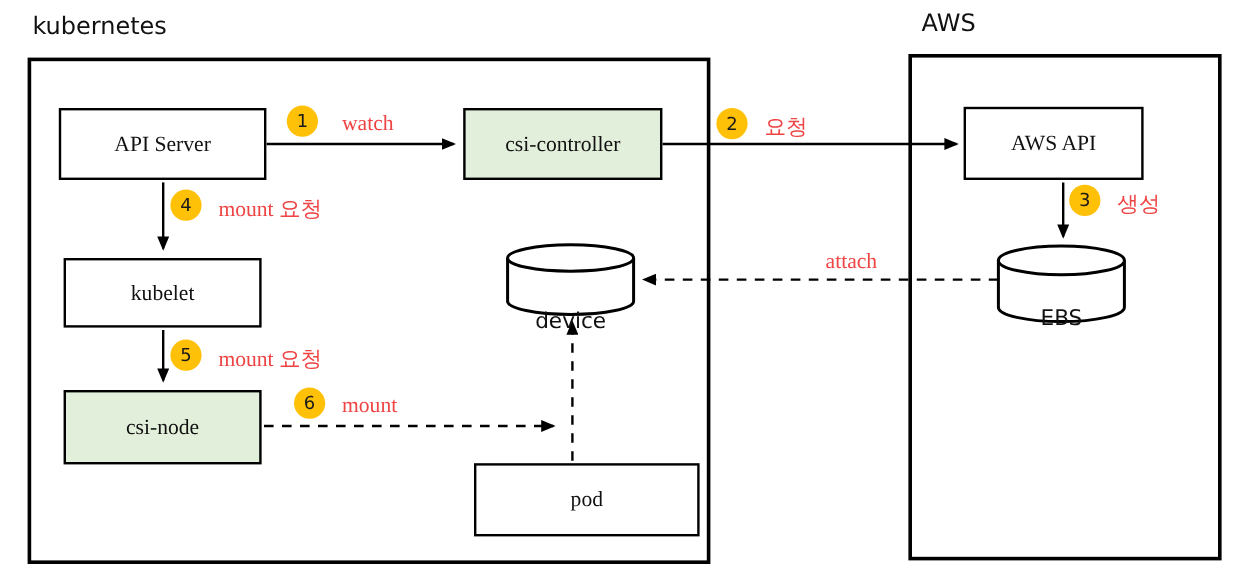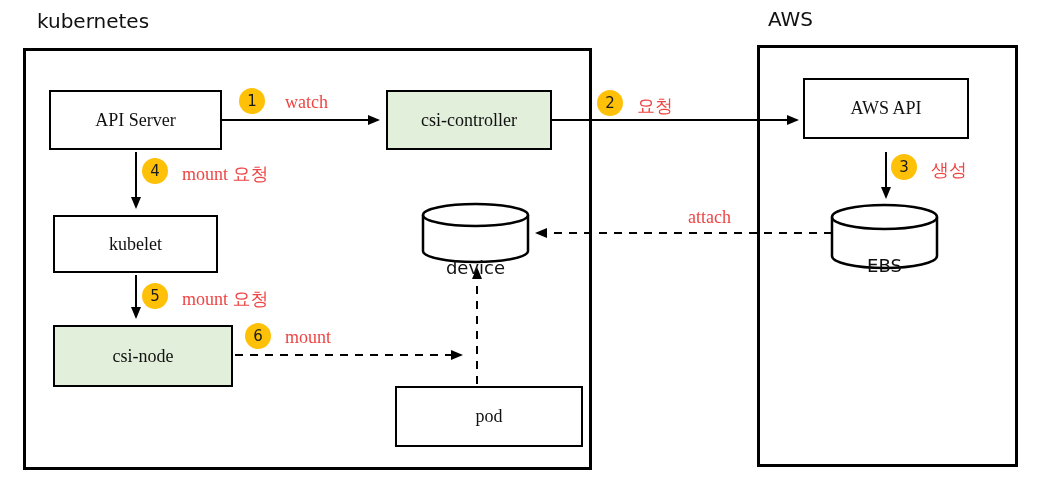--- a/index.html
+++ b/index.html
@@ -31,21 +31,21 @@
   .badge{position:absolute;width:26px;height:26px;border-radius:50%;background:var(--badge);
          color:var(--badge-text);display:flex;align-items:center;justify-content:center;
          font-size:15px;z-index:4;}
   .edge-label{position:absolute;font-size:18px;color:#ef4444;white-space:nowrap;z-index:4;font-family:Liberation Serif, serif;}
 </style>
 </head>
 <body>
 
 <div id="canvas">
 
-  <div class="container-label" style="left:37px;top:9px">kubernetes</div>
+  <div class="container-label" style="left:27px;top:9px">kubernetes</div>
   <div class="container-label" style="left:768px;top:7px">AWS</div>
 
   <div class="container-box" style="left:23px;top:48px;width:569px;height:422px"></div>
   <div class="container-box" style="left:757px;top:45px;width:261px;height:422px"></div>
 
   <svg id="svg-layer" viewBox="0 0 1044 482" xmlns="http://www.w3.org/2000/svg">
     <defs>
       <marker id="arr" viewBox="0 0 12 10" refX="10" refY="5" markerWidth="12" markerHeight="10" markerUnits="userSpaceOnUse" orient="auto">
         <path d="M0,0 L12,5 L0,10 Z" fill="#000"></path>
       </marker>
@@ -65,23 +65,23 @@
       <ellipse class="cyl" cx="475.5" cy="215" rx="52.5" ry="11"></ellipse>
     </g>
     <g>
       <path class="cyl" d="M832,217 V256 A52.5,12 0 0 0 937,256 V217"></path>
       <ellipse class="cyl" cx="884.5" cy="217" rx="52.5" ry="12"></ellipse>
     </g>
   </svg>
 
   <div class="node" style="left:49px;top:90px;width:173px;height:60px">API Server</div>
   <div class="node green" style="left:386px;top:90px;width:166px;height:60px">csi-controller</div>
-  <div class="node" style="left:803px;top:78px;width:166px;height:61px">AWS API</div>
+  <div class="node" style="left:803px;top:89px;width:150px;height:61px">AWS API</div>
   <div class="node" style="left:53px;top:215px;width:165px;height:58px">kubelet</div>
-  <div class="node green" style="left:53px;top:325px;width:180px;height:62px">csi-node</div>
+  <div class="node green" style="left:53px;top:325px;width:165px;height:62px">csi-node</div>
   <div class="node" style="left:395px;top:386px;width:188px;height:61px">pod</div>
 
   <div class="cyl-label" style="left:423px;top:226px;width:105px">device</div>
   <div class="cyl-label" style="left:832px;top:224px;width:105px">EBS</div>
 
   <div class="badge" style="left:239px;top:88px">1</div>
   <div class="edge-label" style="left:285px;top:92px">watch</div>
 
   <div class="badge" style="left:597px;top:90px">2</div>
   <div class="edge-label" style="left:637px;top:94px">요청</div>

